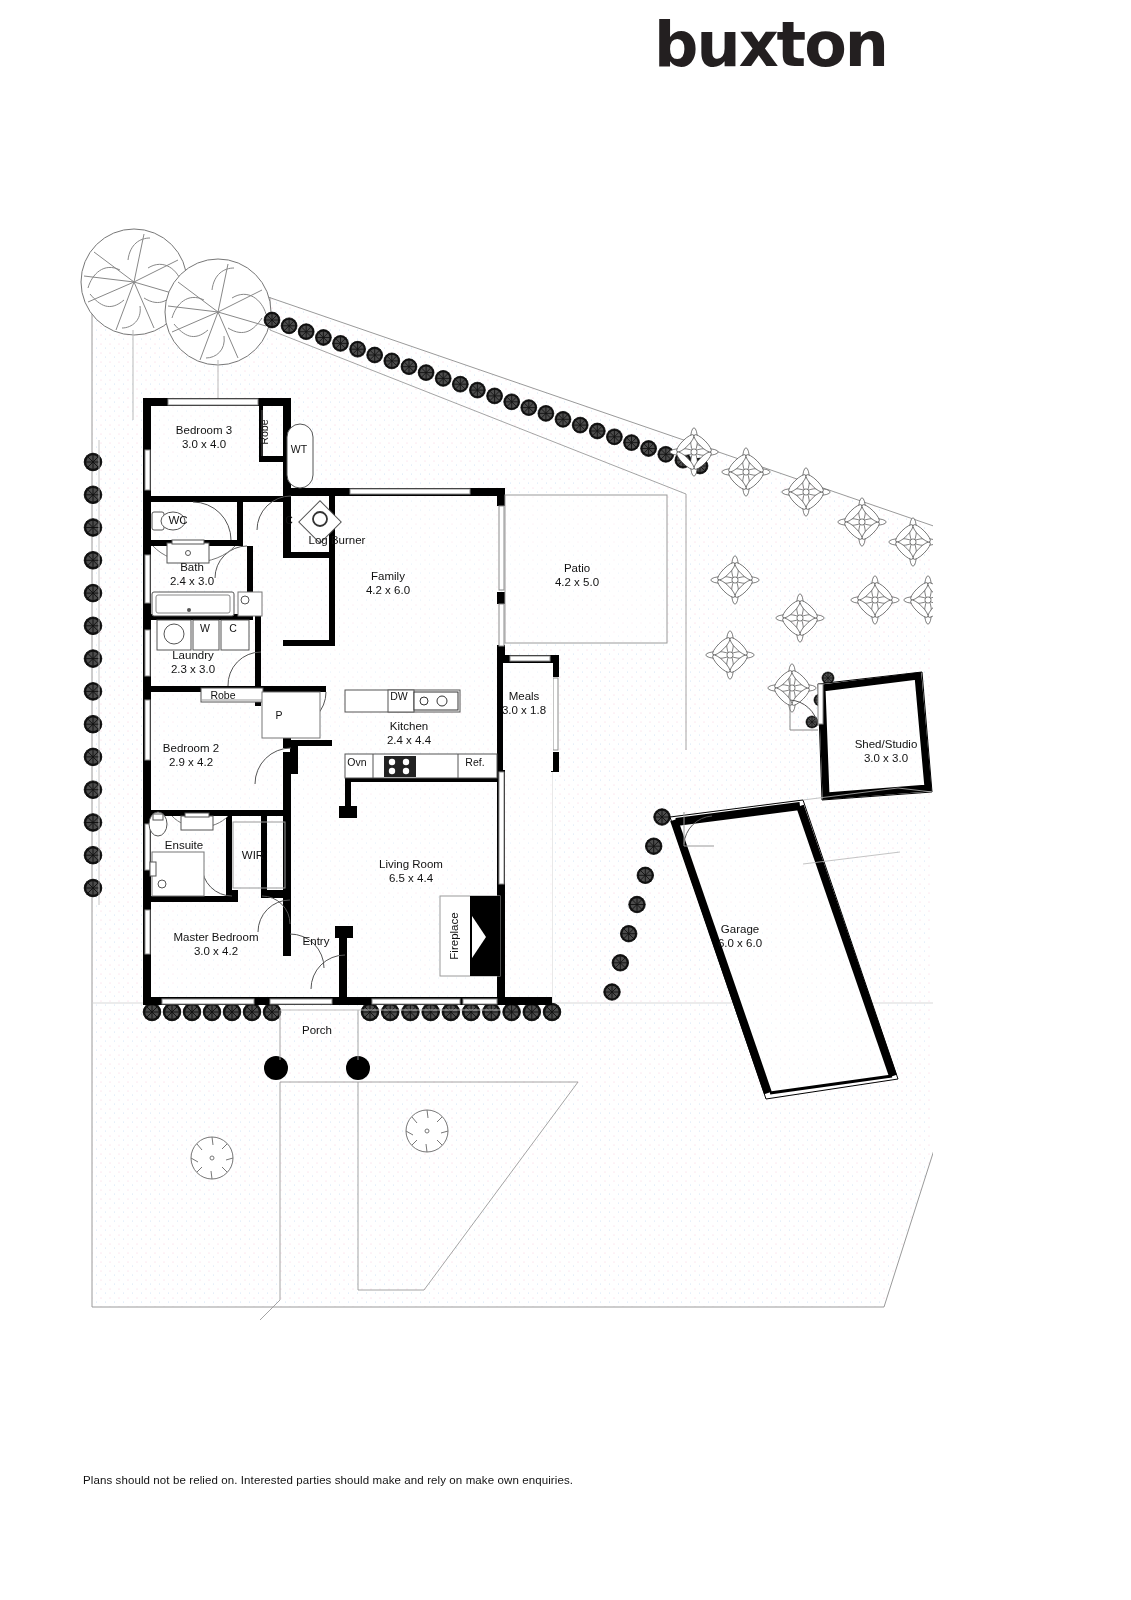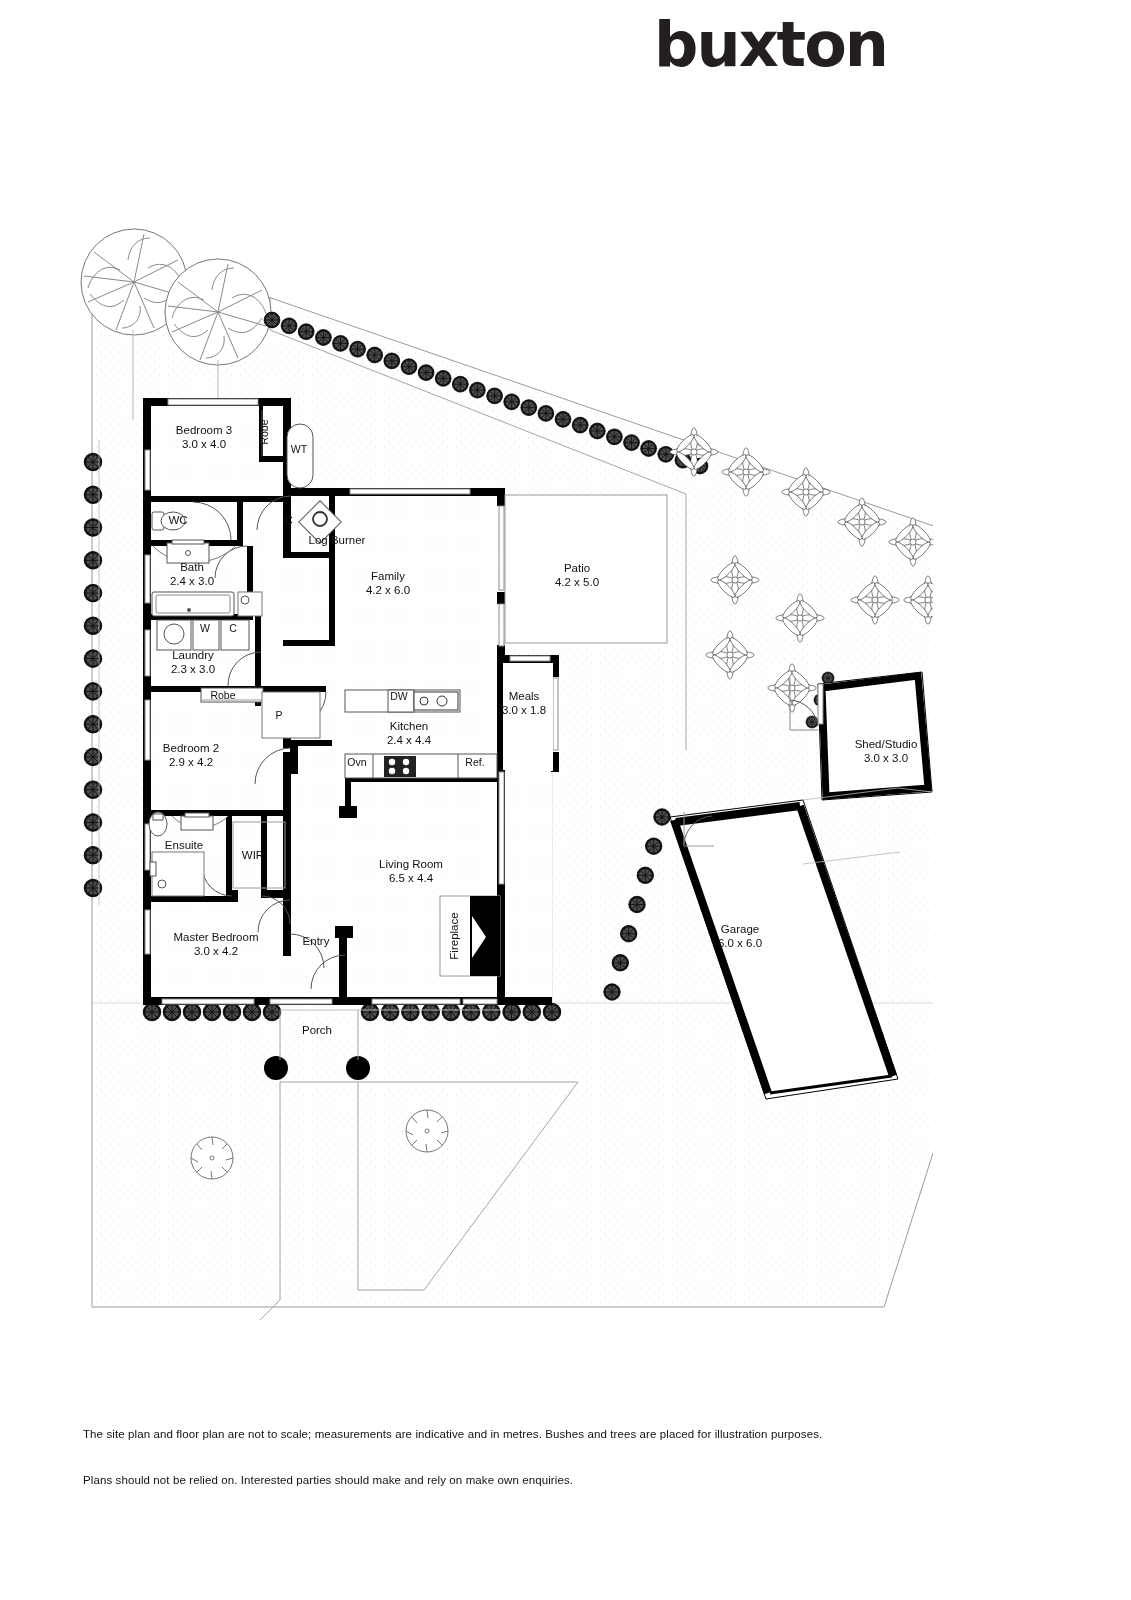--- a/index.html
+++ b/index.html
@@ -553,16 +553,15 @@
       <line x1="-34" y1="7" x2="34" y2="-7" stroke="#000" stroke-width="1.6"></line>
       <line x1="-8" y1="-34" x2="8" y2="34" stroke="#000" stroke-width="1.6"></line>
       <polygon points="0,0 34,-7 30,2" fill="#000"></polygon>
       <text x="8" y="-44" font-size="27" text-anchor="middle">W</text>
       <text x="44" y="14" font-size="27" text-anchor="middle">N</text>
       <text x="-8" y="64" font-size="27" text-anchor="middle">E</text>
       <text x="-48" y="-4" font-size="27" text-anchor="middle">S</text>
     </g>
   </svg>
 
-  <div class="disc l1">The site plan and floor plan are not to scale; measurements are indicative and in metres. Bushes and trees are placed for illustration purposes.</div>
   <div class="disc l2">Plans should not be relied on. Interested parties should make and rely on make own enquiries.</div>
 
 </div>
 
 </body></html>

